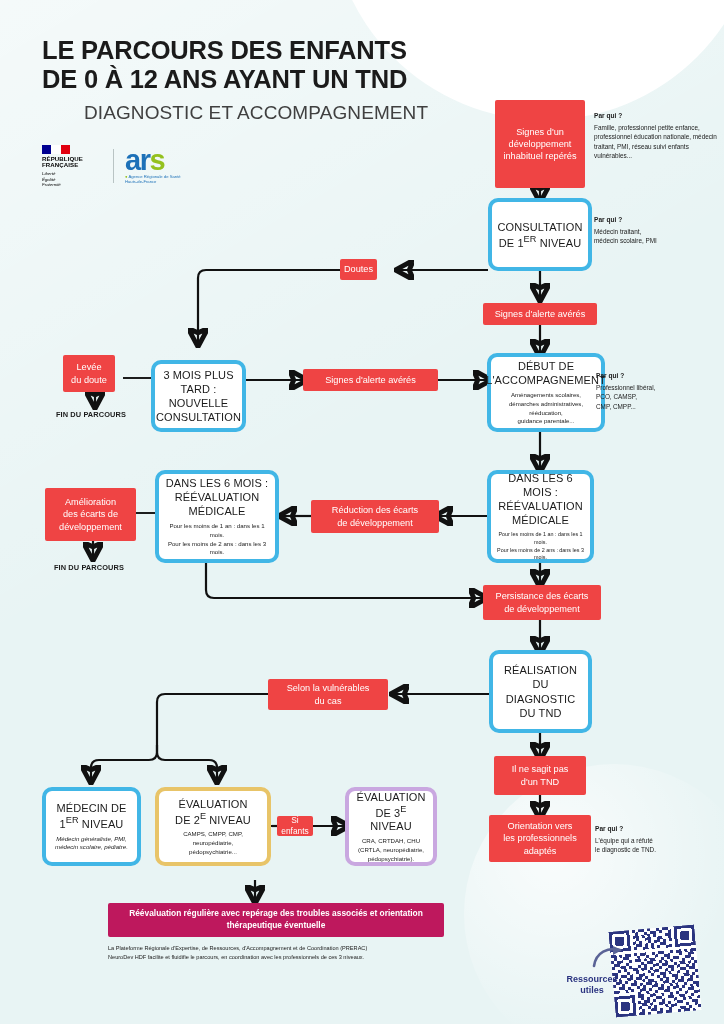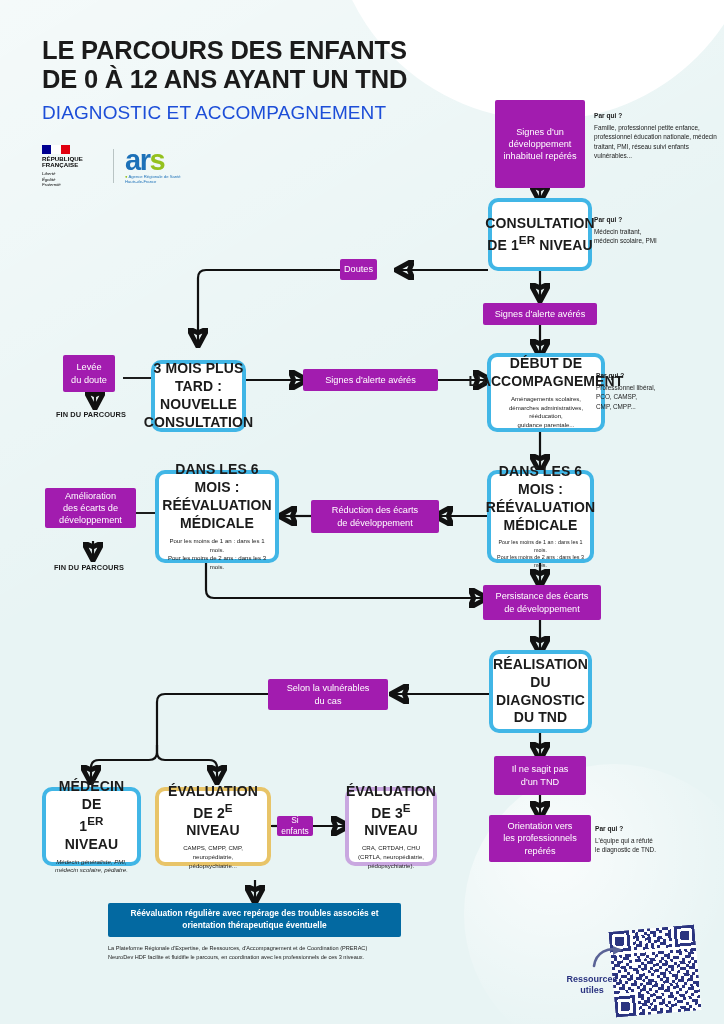--- a/index.html
+++ b/index.html
@@ -28,72 +28,72 @@
     background:radial-gradient(circle at 30% 30%,rgba(255,255,255,.75),rgba(255,255,255,0) 62%);
   }
 
   
   .header{position:absolute;left:42px;top:36px;z-index:6;}
   .title-l1,.title-l2{
     font-weight:bold;font-size:25.5px;letter-spacing:-.2px;line-height:1.15;
     color:#1b1b1b;white-space:nowrap;
   }
   .title-l3{
-    font-size:19px;font-weight:normal;color:#1d4ed8;margin-top:7px;
-    letter-spacing:.1px;white-space:nowrap;
+    font-size:19px;font-weight:normal;color:#404040;margin-top:7px;
+    letter-spacing:.1px;white-space:nowrap;margin-left:42px;
   }
   .logos{display:flex;align-items:center;gap:11px;margin-top:21px;}
   .logo-rf{width:60px;line-height:1;}
   .flag{display:flex;height:9px;width:28px;margin-bottom:2px;}
   .flag i{display:block;flex:1;height:100%;}
   .flag .b{background:#000091;} .flag .w{background:#fff;} .flag .r{background:#e1000f;}
   .rf-txt{font-size:6.1px;font-weight:bold;color:#000;line-height:1.12;letter-spacing:.1px;}
   .rf-motto{font-size:4.4px;font-style:italic;color:#000;line-height:1.25;margin-top:2px;}
   .logo-sep{width:1px;height:34px;background:#b9c4c4;}
   .logo-ars{position:relative;}
   .ars-word{font-size:29px;font-weight:bold;letter-spacing:-1.5px;line-height:.85;}
   .ars-word .ar{color:#1d71b8;} .ars-word .s{color:#94c11f;}
   .ars-sub{font-size:4.2px;color:#1d71b8;line-height:1.3;margin-top:1px;}
   .ars-sub .dot{color:#94c11f;}
 
   
   .node{position:absolute;z-index:5;box-sizing:border-box;}
   .navy{
-    background:#a21caf;color:#fff;border-radius:2px;
+    background:#ef4444;color:#fff;border-radius:2px;
     display:flex;align-items:center;justify-content:center;text-align:center;
     font-size:9.2px;line-height:1.32;padding:5px 7px;font-weight:normal;
   }
   .navy.small{font-size:8.4px;}
   .card{
     background:#ffffff;border-radius:10px;
     display:flex;flex-direction:column;align-items:center;justify-content:center;
     text-align:center;padding:7px 6px;box-sizing:border-box;
   }
   .card.blue{border:4px solid #41b6e6;}
   .card.gold{border:4px solid #e8c468;}
   .card.purple{border:4px solid #c9a7e0;}
-  .card .ttl{font-weight:bold;font-size:14px;line-height:1.28;color:#1b1b1b;letter-spacing:.1px;}
+  .card .ttl{font-weight:normal;font-size:11px;line-height:1.28;color:#1b1b1b;letter-spacing:.1px;}
   .card .sub{font-size:6.1px;line-height:1.42;color:#1b1b1b;margin-top:4px;font-weight:normal;}
   .endtxt{
     position:absolute;z-index:5;font-size:7.4px;font-weight:bold;color:#1b1b1b;
     letter-spacing:.1px;white-space:nowrap;
   }
   .aside{position:absolute;z-index:5;width:128px;}
   .aside .q{font-size:6.6px;font-weight:bold;color:#1b1b1b;line-height:1.3;}
   .aside .a{font-size:6.4px;color:#1b1b1b;line-height:1.48;margin-top:2px;}
 
   
   svg.wires{position:absolute;inset:0;width:724px;height:1024px;z-index:3;}
   svg.wires path,svg.wires line{stroke:#111;stroke-width:2.2;fill:none;}
   svg.wires .thin{stroke-width:1.9;}
 
   
   .footer-band{
-    position:absolute;left:108px;top:903px;width:293px;height:34px;z-index:5;
-    background:#0369a1;color:#fff;border-radius:2px;
+    position:absolute;left:108px;top:903px;width:336px;height:34px;z-index:5;
+    background:#be185d;color:#fff;border-radius:2px;
     display:flex;align-items:center;justify-content:center;text-align:center;
     font-size:8.4px;font-weight:bold;line-height:1.4;padding:0 8px;box-sizing:border-box;
   }
   .footer-note{
     position:absolute;left:108px;top:944px;width:310px;z-index:5;
     font-size:5.6px;line-height:1.68;color:#1b1b1b;
   }
   .qr-wrap{position:absolute;left:612px;top:928px;z-index:5;}
   .qr{width:86px;height:86px;transform:rotate(-5deg);display:block;}
   .qr-label{
@@ -274,21 +274,21 @@
   </div>
 
   <div class="node card blue" style="left:155px;top:470px;width:124px;height:93px;">
     <div class="ttl" style="white-space:pre-line">DANS LES 6 MOIS :
 RÉÉVALUATION
 MÉDICALE</div>
     <div class="sub" style="white-space:pre-line">Pour les moins de 1 an : dans les 1 mois.
 Pour les moins de 2 ans : dans les 3 mois.</div>
   </div>
 
-  <div class="node navy" style="left:45px;top:488px;width:91px;height:40px;text-align:center;">
+  <div class="node navy" style="left:45px;top:488px;width:91px;height:53px;text-align:center;">
     <span style="white-space:pre-line">Amélioration
 des écarts de
 développement</span>
   </div>
   <div class="endtxt" style="left:54px;top:563px;">FIN DU PARCOURS</div>
 
   <div class="node navy" style="left:311px;top:500px;width:128px;height:33px;">
     <span style="white-space:pre-line">Réduction des écarts
 de développement</span>
   </div>
@@ -318,21 +318,21 @@
   </div>
 
   <div class="node navy" style="left:494px;top:756px;width:92px;height:39px;">
     <span style="white-space:pre-line">Il ne sagit pas
 d'un TND</span>
   </div>
 
   <div class="node navy" style="left:489px;top:815px;width:102px;height:47px;">
     <span style="white-space:pre-line">Orientation vers
 les professionnels
-repérés</span>
+adaptés</span>
   </div>
   <div class="aside" style="left:595px;top:825px;">
     <div class="q">Par qui ?</div>
     <div class="a" style="white-space:pre-line">L'équipe qui a réfuté
 le diagnostic de TND.</div>
   </div>
 
   <div class="node card blue" style="left:42px;top:787px;width:99px;height:79px;">
     <div class="ttl">MÉDECIN DE<br>1<sup>ER</sup> NIVEAU</div>
     <div class="sub" style="white-space:pre-line;font-style:italic;">Médecin généraliste, PMI,

